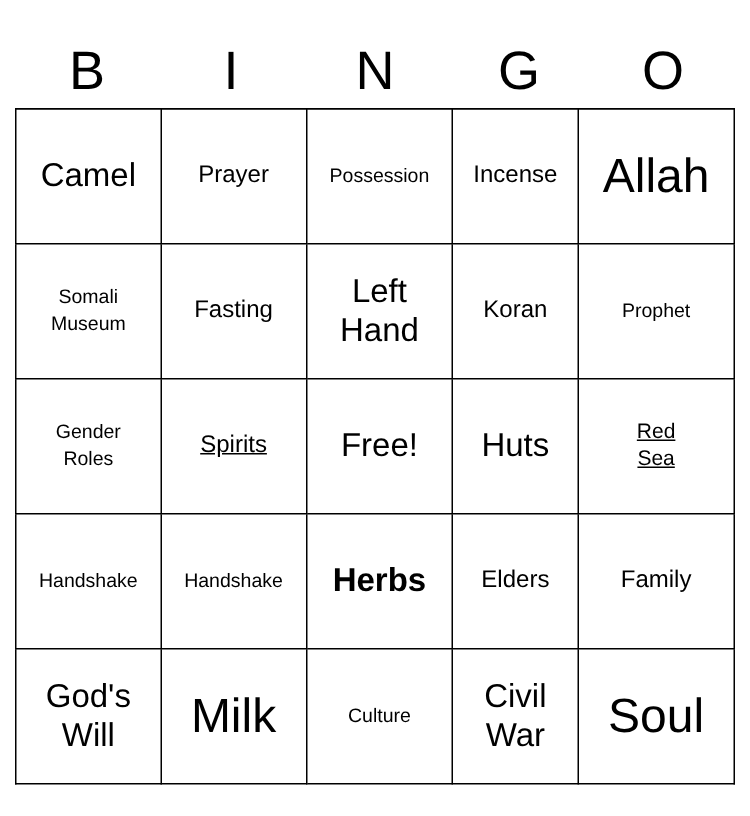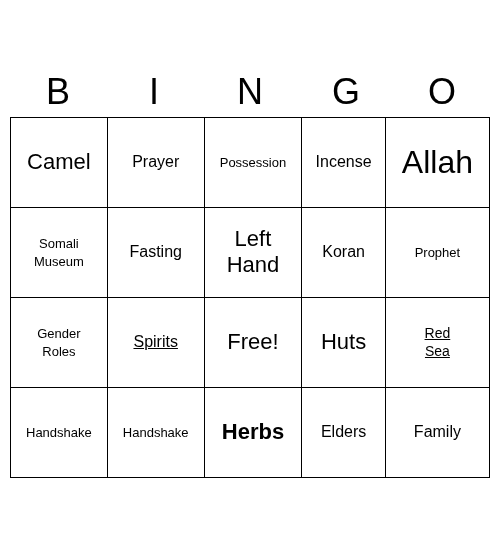--- a/index.html
+++ b/index.html
@@ -95,15 +95,24 @@
           <td><span class="cell-text" style="font-size: 14px; white-space: pre-line; text-decoration: underline;">Red
 Sea</span></td>
         </tr>
         <tr>
           <td><span class="cell-text" style="font-size: 13px; white-space: pre-line;">Handshake</span></td>
           <td><span class="cell-text" style="font-size: 13px; white-space: pre-line;">Handshake</span></td>
           <td><span class="cell-text" style="font-size: 22px; white-space: pre-line; font-weight: bold;">Herbs</span></td>
           <td><span class="cell-text" style="font-size: 16px; white-space: pre-line; margin-top: 36px;">Elders</span></td>
           <td><span class="cell-text" style="font-size: 16px; white-space: pre-line;">Family</span></td>
         </tr>
+        <tr>
+          <td><span class="cell-text" style="font-size: 22px; white-space: pre-line;">God's
+Will</span></td>
+          <td><span class="cell-text" style="font-size: 32px; white-space: pre-line;">Milk</span></td>
+          <td><span class="cell-text" style="font-size: 13px; white-space: pre-line;">Culture</span></td>
+          <td><span class="cell-text" style="font-size: 22px; white-space: pre-line;">Civil
+War</span></td>
+          <td><span class="cell-text" style="font-size: 32px; white-space: pre-line;">Soul</span></td>
+        </tr>
       </tbody>
   </table>
 </div>
 
 </body></html>

